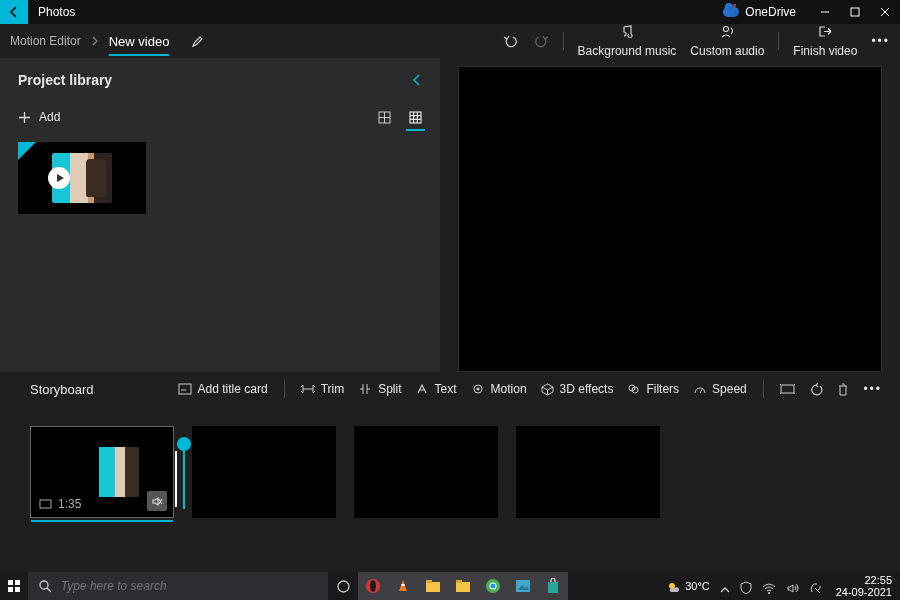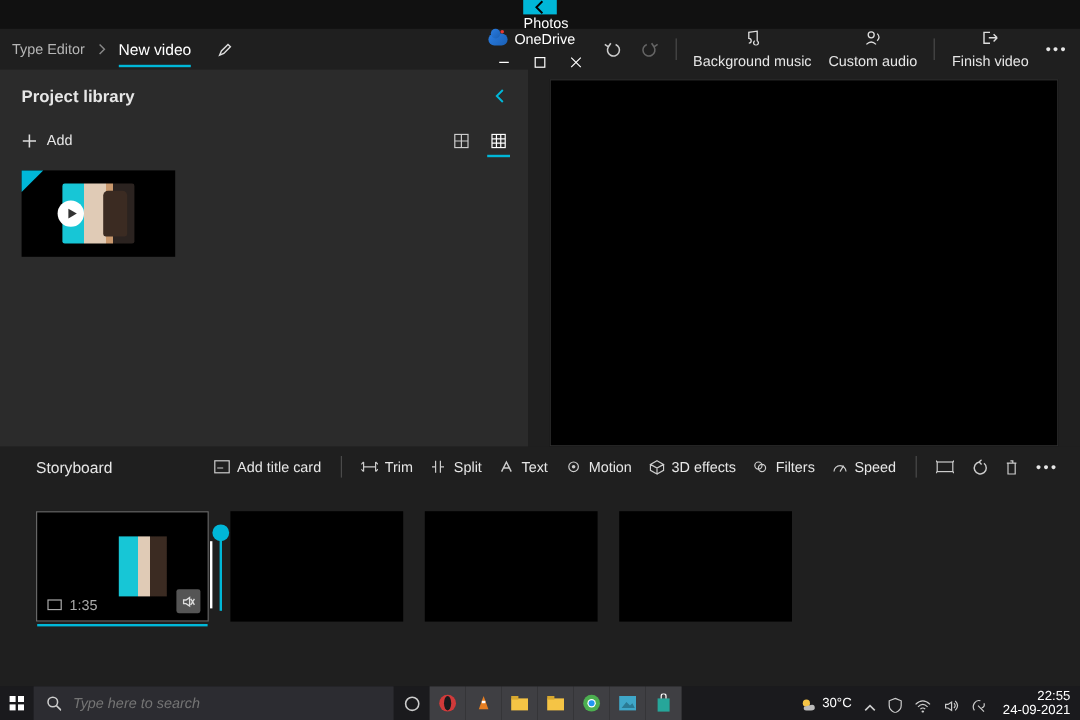--- a/index.html
+++ b/index.html
@@ -7,21 +7,21 @@
     --pane:#2b2b2b;
     --pane-dark:#1b1b1b;
     --accent:#00b7d8;
     --text:#e6e6e6;
     --muted:#b6b6b6;
     --divider:#4a4a4a;
     --taskbar:#1a1a1d;
     --tbgroup:#3f3f43;
   }
   html,body{margin:0;padding:0;width:900px;height:600px;background:var(--bg);font-family:"Segoe UI",Arial,sans-serif;color:var(--text);overflow:hidden;font-size:12px;}
-  .titlebar{height:24px;background:#111;display:flex;align-items:center;flex-direction:column;}
+  .titlebar{height:24px;background:#111;display:flex;align-items:center;}
   .back-btn{width:28px;height:24px;background:var(--accent);display:flex;align-items:center;justify-content:center;}
   .app-title{margin-left:10px;color:#fff;font-size:12px;}
   .tb-fill{flex:1;}
   .onedrive{display:flex;align-items:center;gap:6px;color:#fff;margin-right:14px;}
   .cloud-icon{width:16px;height:10px;border-radius:10px;background:linear-gradient(135deg,#2a7de1,#1a5fb4);position:relative;}
   .cloud-icon:before{content:"";position:absolute;left:2px;top:-4px;width:8px;height:8px;border-radius:50%;background:linear-gradient(135deg,#2a7de1,#1a5fb4);}
   .cloud-icon:after{content:"";position:absolute;right:3px;top:-3px;width:3px;height:3px;border-radius:50%;background:#e53935;}
   .win-caption{display:flex;gap:0;}
   .win-btn{width:30px;height:24px;display:flex;align-items:center;justify-content:center;color:#fff;}
   .win-btn svg{stroke:#fff;}
@@ -124,21 +124,21 @@
     <div class="win-btn">
         <svg width="10" height="10">
           <path d="M1 1 L9 9 M9 1 L1 9" stroke-width="1"></path>
         </svg>
       </div>
   </div>
 </div>
 
 <div class="toolbar">
   <div class="breadcrumb">
-    <span>Type Editor</span>
+    <span>Motion Editor</span>
     <span class="chev">
       <svg width="8" height="10">
           <path d="M2 1 L6 5 L2 9" stroke="#888" fill="none" stroke-width="1.2"></path>
         </svg>
     </span>
     <span class="crumb-wrap">
       <span class="crumb-new">New video</span>
       <span class="crumb-underline"></span>
     </span>
     <span class="pencil">

